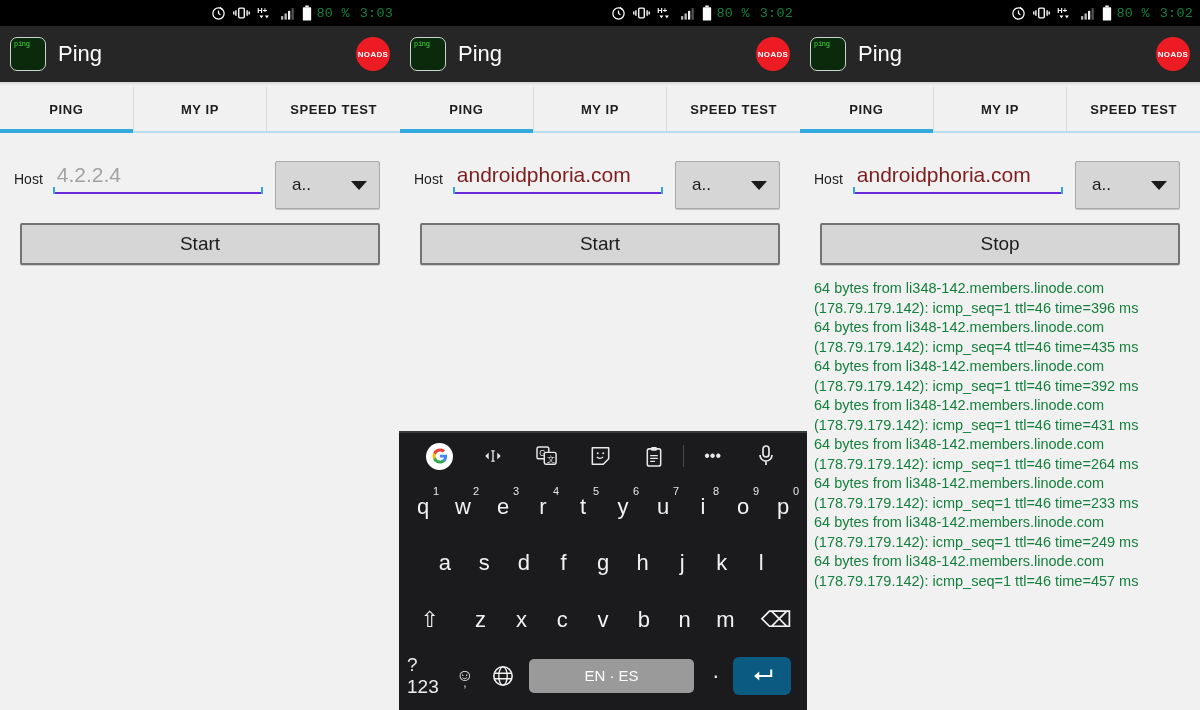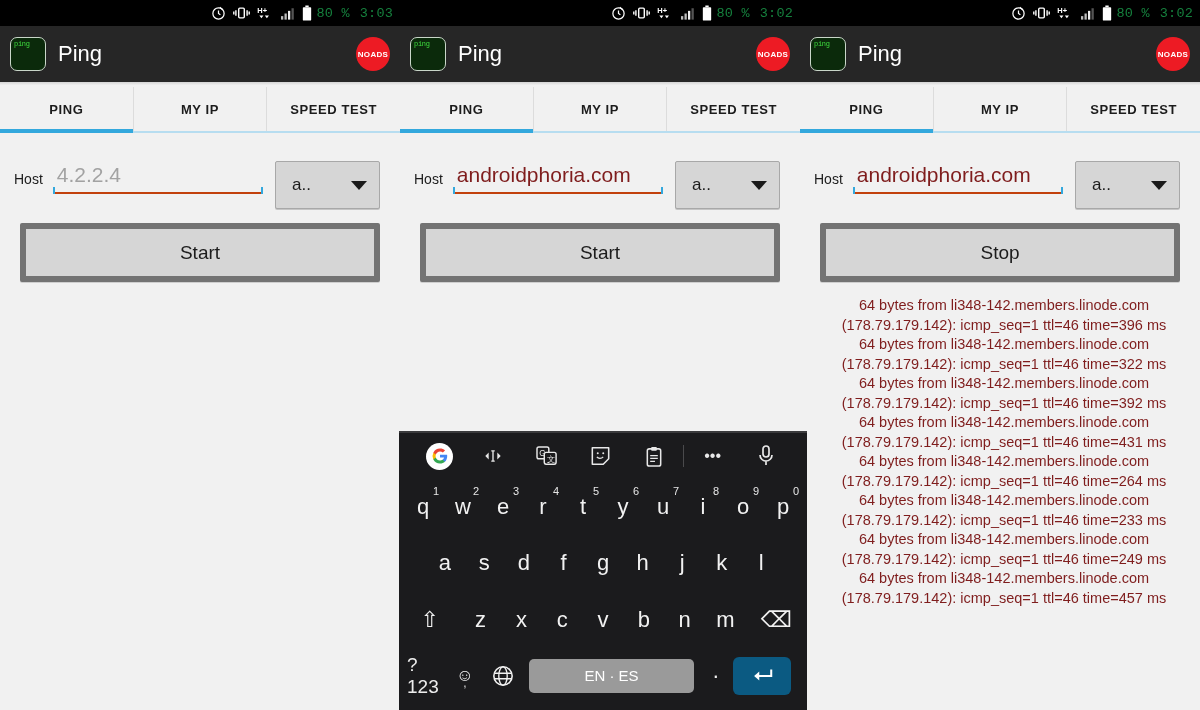--- a/index.html
+++ b/index.html
@@ -67,21 +67,21 @@
   .tabline { display: flex; height: 4px; }
   .tabline > div { flex: 1; }
   .tabline .active { background: #33a8dd; }
   .tabline .inactive { background: #b7ddf0; height: 2px; align-self: flex-end; }
 
   
   .hostrow { display: flex; align-items: flex-start; padding: 28px 20px 0 14px; }
   .host-label { font-size: 14px; color: #1c1c1c; padding-top: 10px; flex: none; }
   .host-field {
     flex: 1; margin-left: 10px; margin-right: 12px;
-    border-bottom: 2px solid #c2410c; padding: 2px 4px 5px 4px;
+    border-bottom: 2px solid #6d28d9; padding: 2px 4px 5px 4px;
     position: relative;
   }
   .host-field::before, .host-field::after {
     content: ""; position: absolute; bottom: -2px; width: 2px; height: 7px; background: #33a8dd;
   }
   .host-field::before { left: 0; }
   .host-field::after { right: 0; }
   .host-value { font-size: 21px; color: #7f1d1d; }
   .host-value.placeholder { color: #a2a2a2; }
   .dropdown {
@@ -89,31 +89,31 @@
     border: 1px solid #a8a8a8; border-radius: 2px;
     display: flex; align-items: center; justify-content: space-between;
     padding: 0 12px 0 16px; color: #1c1c1c; font-size: 17px;
     box-shadow: 0 1px 0 rgba(0,0,0,.18);
   }
   .caret {
     width: 0; height: 0; border-left: 8px solid transparent;
     border-right: 8px solid transparent; border-top: 9px solid #1a1a1a;
   }
   .action-btn {
-    margin: 14px 20px 0 20px; height: 59px; background: #d6d6d6;
-    border: 6px solid #737373; border-radius: 2px;
+    margin: 14px 20px 0 20px; height: 42px; background: #d6d6d6;
+    border: 2px solid #737373; border-radius: 2px;
     display: flex; align-items: center; justify-content: center;
     font-size: 19px; color: #1c1c1c;
     box-shadow: 0 1px 0 rgba(0,0,0,.14);
   }
 
   
   .output { padding: 14px 6px 0 14px; }
   .outline {
-    font-size: 14.5px; color: #7f1d1d; line-height: 19.5px; white-space: nowrap; text-align: center;
+    font-size: 14.5px; color: #15803d; line-height: 19.5px; white-space: nowrap;
   }
 
   
   .keyboard {
     position: absolute; left: 399px; top: 431px; width: 408px; height: 279px;
     background: #1b1b1d; z-index: 30;
     border-top: 2px solid #3a3a3c;
     display: flex; flex-direction: column;
   }
   .kb-toolbar {
@@ -394,21 +394,21 @@
         <span class="caret"></span>
       </div>
     </div>
 
     <div class="action-btn">Stop</div>
 
     <div class="output" id="ping-output">
         <div class="outline">64 bytes from li348-142.members.linode.com</div>
         <div class="outline">(178.79.179.142): icmp_seq=1 ttl=46 time=396 ms</div>
         <div class="outline">64 bytes from li348-142.members.linode.com</div>
-        <div class="outline">(178.79.179.142): icmp_seq=1 ttl=46 time=322 ms</div>
+        <div class="outline">(178.79.179.142): icmp_seq=4 ttl=46 time=435 ms</div>
         <div class="outline">64 bytes from li348-142.members.linode.com</div>
         <div class="outline">(178.79.179.142): icmp_seq=1 ttl=46 time=392 ms</div>
         <div class="outline">64 bytes from li348-142.members.linode.com</div>
         <div class="outline">(178.79.179.142): icmp_seq=1 ttl=46 time=431 ms</div>
         <div class="outline">64 bytes from li348-142.members.linode.com</div>
         <div class="outline">(178.79.179.142): icmp_seq=1 ttl=46 time=264 ms</div>
         <div class="outline">64 bytes from li348-142.members.linode.com</div>
         <div class="outline">(178.79.179.142): icmp_seq=1 ttl=46 time=233 ms</div>
         <div class="outline">64 bytes from li348-142.members.linode.com</div>
         <div class="outline">(178.79.179.142): icmp_seq=1 ttl=46 time=249 ms</div>

